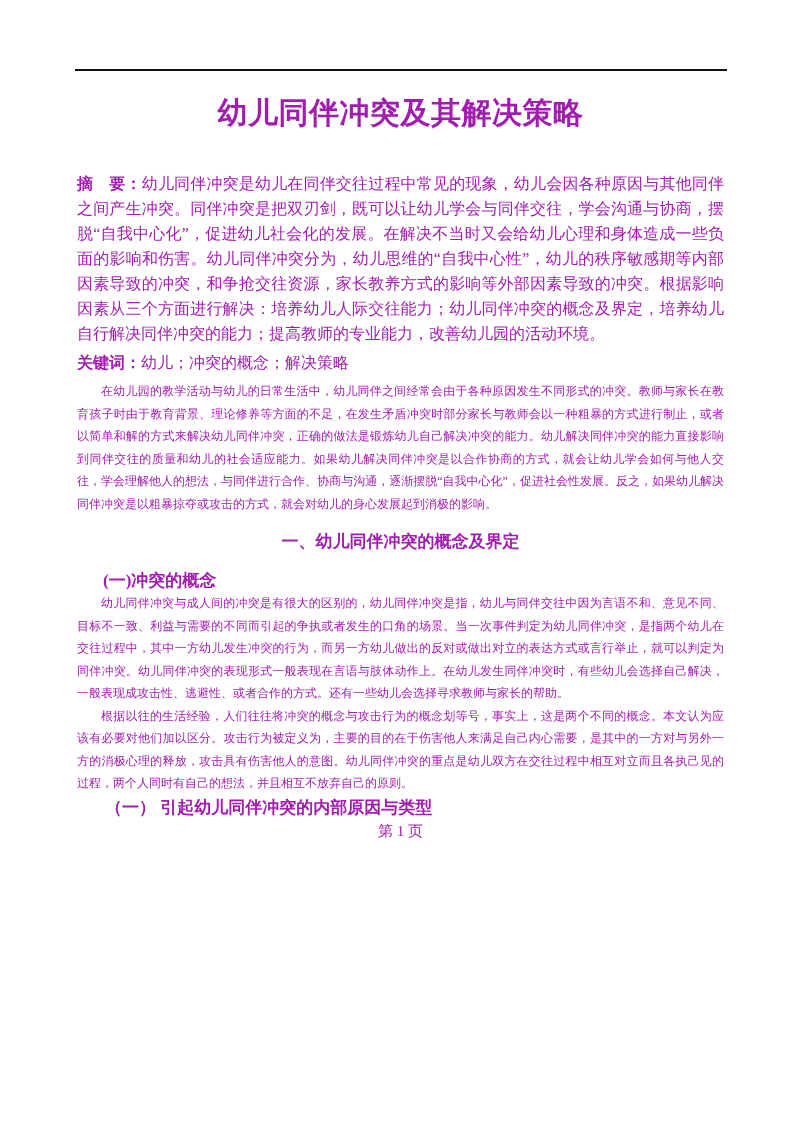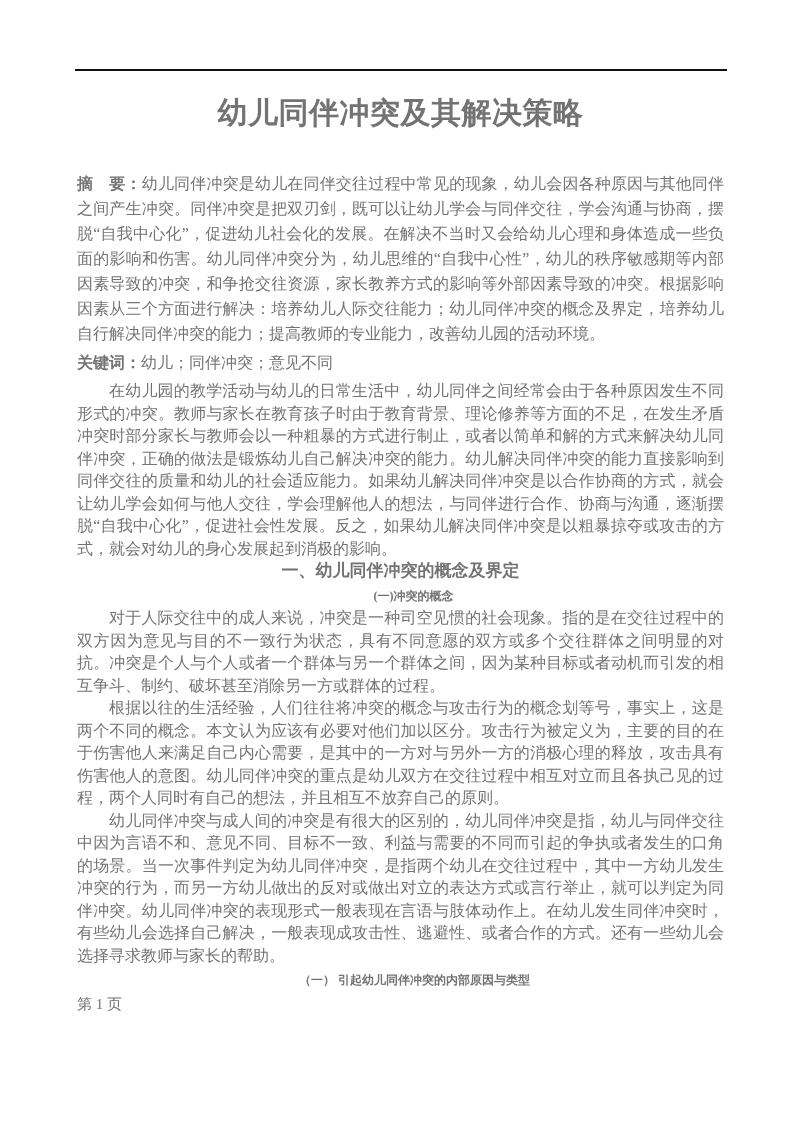--- a/index.html
+++ b/index.html
@@ -7,21 +7,21 @@
     padding: 0;
     background: #ffffff;
   }
   .page {
     position: relative;
     width: 800px;
     height: 1132px;
     background: #ffffff;
     overflow: hidden;
     font-family: "Liberation Serif", "DejaVu Serif", serif;
-    color: #737373;
+    color: #a21caf;
   }
   .top-rule {
     position: absolute;
     left: 75px;
     top: 69px;
     width: 652px;
     height: 0;
     border-top: 2px solid #111111;
   }
   .content {
@@ -47,82 +47,81 @@
   .keywords {
     margin: 4px 0 0 0;
     font-size: 16px;
     line-height: 25px;
   }
   .bold-label {
     font-weight: bold;
   }
   .body-para {
     margin: 0;
-    font-size: 16px;
+    font-size: 12px;
     line-height: 22.5px;
     text-align: justify;
     text-indent: 2em;
   }
   .intro-para {
     margin-top: 5px;
   }
   .section-heading {
-    margin: 0;
+    margin: 16px;
     font-size: 17px;
     line-height: 22.5px;
     font-weight: bold;
     text-align: center;
   }
   .sub-heading {
     margin: 2px 0 0 0;
-    font-size: 12px;
+    font-size: 17px;
     line-height: 22.5px;
     font-weight: bold;
     padding-left: 26px;
-    text-align: center;
   }
   .sub-heading.wide-indent {
     padding-left: 28px;
   }
   .sec2-heading {
     margin-top: 1px;
   }
   .page-footer {
     margin: 1px 0 0 0;
     font-size: 15px;
     line-height: 23px;
+    text-align: center;
   }
 </style>
 </head>
 <body>
 
 <div class="page">
 
   <div class="top-rule"></div>
 
   <div class="content">
 
     <h1 class="doc-title">幼儿同伴冲突及其解决策略</h1>
 
     <p class="abstract"><span class="bold-label">摘　要：</span><span>幼儿同伴冲突是幼儿在同伴交往过程中常见的现象，幼儿会因各种原因与其他同伴之间产生冲突。同伴冲突是把双刃剑，既可以让幼儿学会与同伴交往，学会沟通与协商，摆脱“自我中心化”，促进幼儿社会化的发展。在解决不当时又会给幼儿心理和身体造成一些负面的影响和伤害。幼儿同伴冲突分为，幼儿思维的“自我中心性”，幼儿的秩序敏感期等内部因素导致的冲突，和争抢交往资源，家长教养方式的影响等外部因素导致的冲突。根据影响因素从三个方面进行解决：培养幼儿人际交往能力；幼儿同伴冲突的概念及界定，培养幼儿自行解决同伴冲突的能力；提高教师的专业能力，改善幼儿园的活动环境。</span></p>
 
-    <p class="keywords"><span class="bold-label">关键词：</span><span>幼儿；同伴冲突；意见不同</span></p>
+    <p class="keywords"><span class="bold-label">关键词：</span><span>幼儿；冲突的概念；解决策略</span></p>
 
     <p class="body-para intro-para">在幼儿园的教学活动与幼儿的日常生活中，幼儿同伴之间经常会由于各种原因发生不同形式的冲突。教师与家长在教育孩子时由于教育背景、理论修养等方面的不足，在发生矛盾冲突时部分家长与教师会以一种粗暴的方式进行制止，或者以简单和解的方式来解决幼儿同伴冲突，正确的做法是锻炼幼儿自己解决冲突的能力。幼儿解决同伴冲突的能力直接影响到同伴交往的质量和幼儿的社会适应能力。如果幼儿解决同伴冲突是以合作协商的方式，就会让幼儿学会如何与他人交往，学会理解他人的想法，与同伴进行合作、协商与沟通，逐渐摆脱“自我中心化”，促进社会性发展。反之，如果幼儿解决同伴冲突是以粗暴掠夺或攻击的方式，就会对幼儿的身心发展起到消极的影响。</p>
 
     <h2 class="section-heading">一、幼儿同伴冲突的概念及界定</h2>
 
     <h3 class="sub-heading">(一)冲突的概念</h3>
 
-    <p class="body-para">对于人际交往中的成人来说，冲突是一种司空见惯的社会现象。指的是在交往过程中的双方因为意见与目的不一致行为状态，具有不同意愿的双方或多个交往群体之间明显的对抗。冲突是个人与个人或者一个群体与另一个群体之间，因为某种目标或者动机而引发的相互争斗、制约、破坏甚至消除另一方或群体的过程。</p>
 
 
+    <p class="body-para">幼儿同伴冲突与成人间的冲突是有很大的区别的，幼儿同伴冲突是指，幼儿与同伴交往中因为言语不和、意见不同、目标不一致、利益与需要的不同而引起的争执或者发生的口角的场景。当一次事件判定为幼儿同伴冲突，是指两个幼儿在交往过程中，其中一方幼儿发生冲突的行为，而另一方幼儿做出的反对或做出对立的表达方式或言行举止，就可以判定为同伴冲突。幼儿同伴冲突的表现形式一般表现在言语与肢体动作上。在幼儿发生同伴冲突时，有些幼儿会选择自己解决，一般表现成攻击性、逃避性、或者合作的方式。还有一些幼儿会选择寻求教师与家长的帮助。</p>
+
     <p class="body-para">根据以往的生活经验，人们往往将冲突的概念与攻击行为的概念划等号，事实上，这是两个不同的概念。本文认为应该有必要对他们加以区分。攻击行为被定义为，主要的目的在于伤害他人来满足自己内心需要，是其中的一方对与另外一方的消极心理的释放，攻击具有伤害他人的意图。幼儿同伴冲突的重点是幼儿双方在交往过程中相互对立而且各执己见的过程，两个人同时有自己的想法，并且相互不放弃自己的原则。</p>
-
-    <p class="body-para">幼儿同伴冲突与成人间的冲突是有很大的区别的，幼儿同伴冲突是指，幼儿与同伴交往中因为言语不和、意见不同、目标不一致、利益与需要的不同而引起的争执或者发生的口角的场景。当一次事件判定为幼儿同伴冲突，是指两个幼儿在交往过程中，其中一方幼儿发生冲突的行为，而另一方幼儿做出的反对或做出对立的表达方式或言行举止，就可以判定为同伴冲突。幼儿同伴冲突的表现形式一般表现在言语与肢体动作上。在幼儿发生同伴冲突时，有些幼儿会选择自己解决，一般表现成攻击性、逃避性、或者合作的方式。还有一些幼儿会选择寻求教师与家长的帮助。</p>
 
 
     <h3 class="sub-heading wide-indent">（一） 引起幼儿同伴冲突的内部原因与类型</h3>
 
     <div class="page-footer">第 1 页</div>
 
   </div>
 </div>
 
 </body></html>

